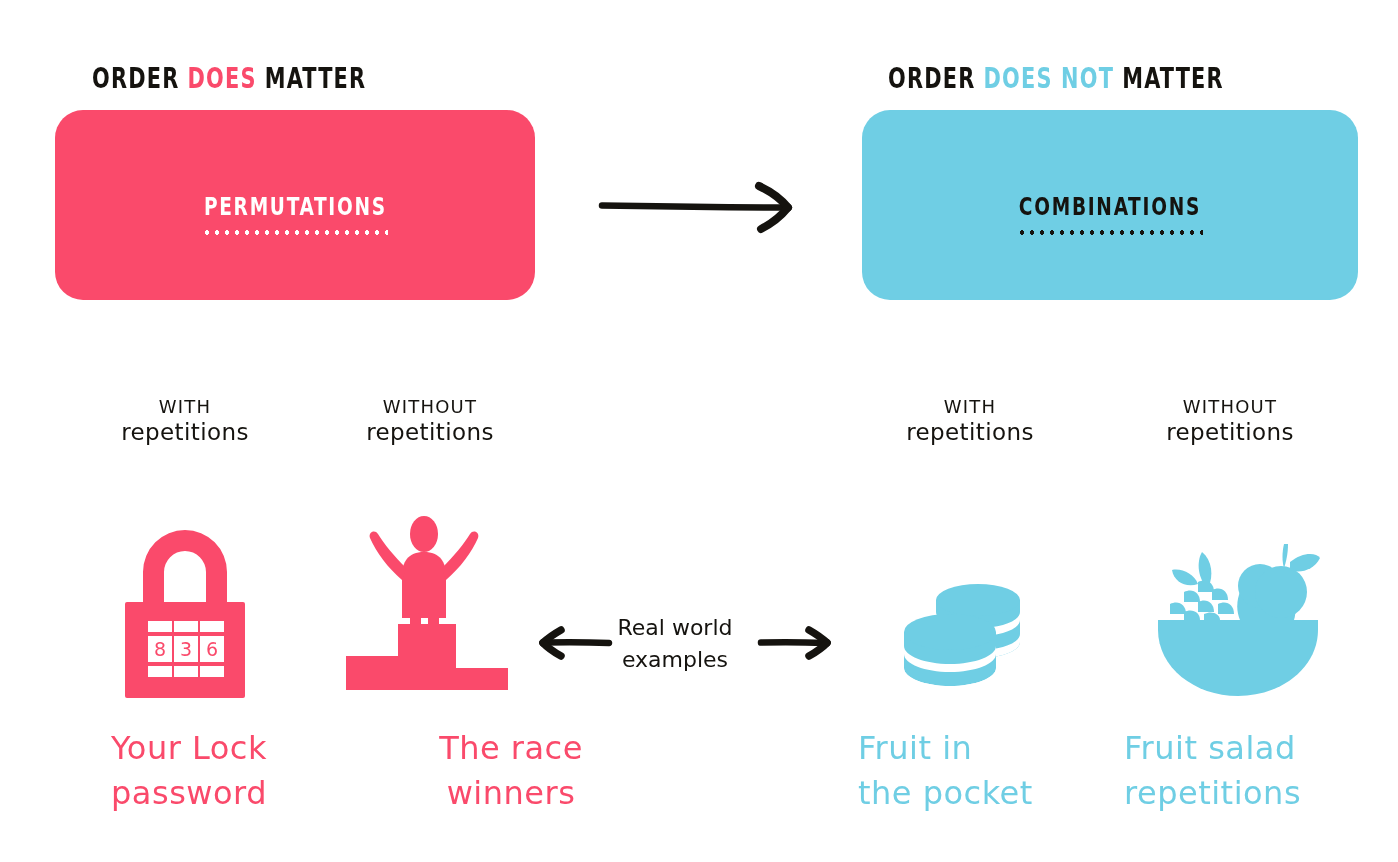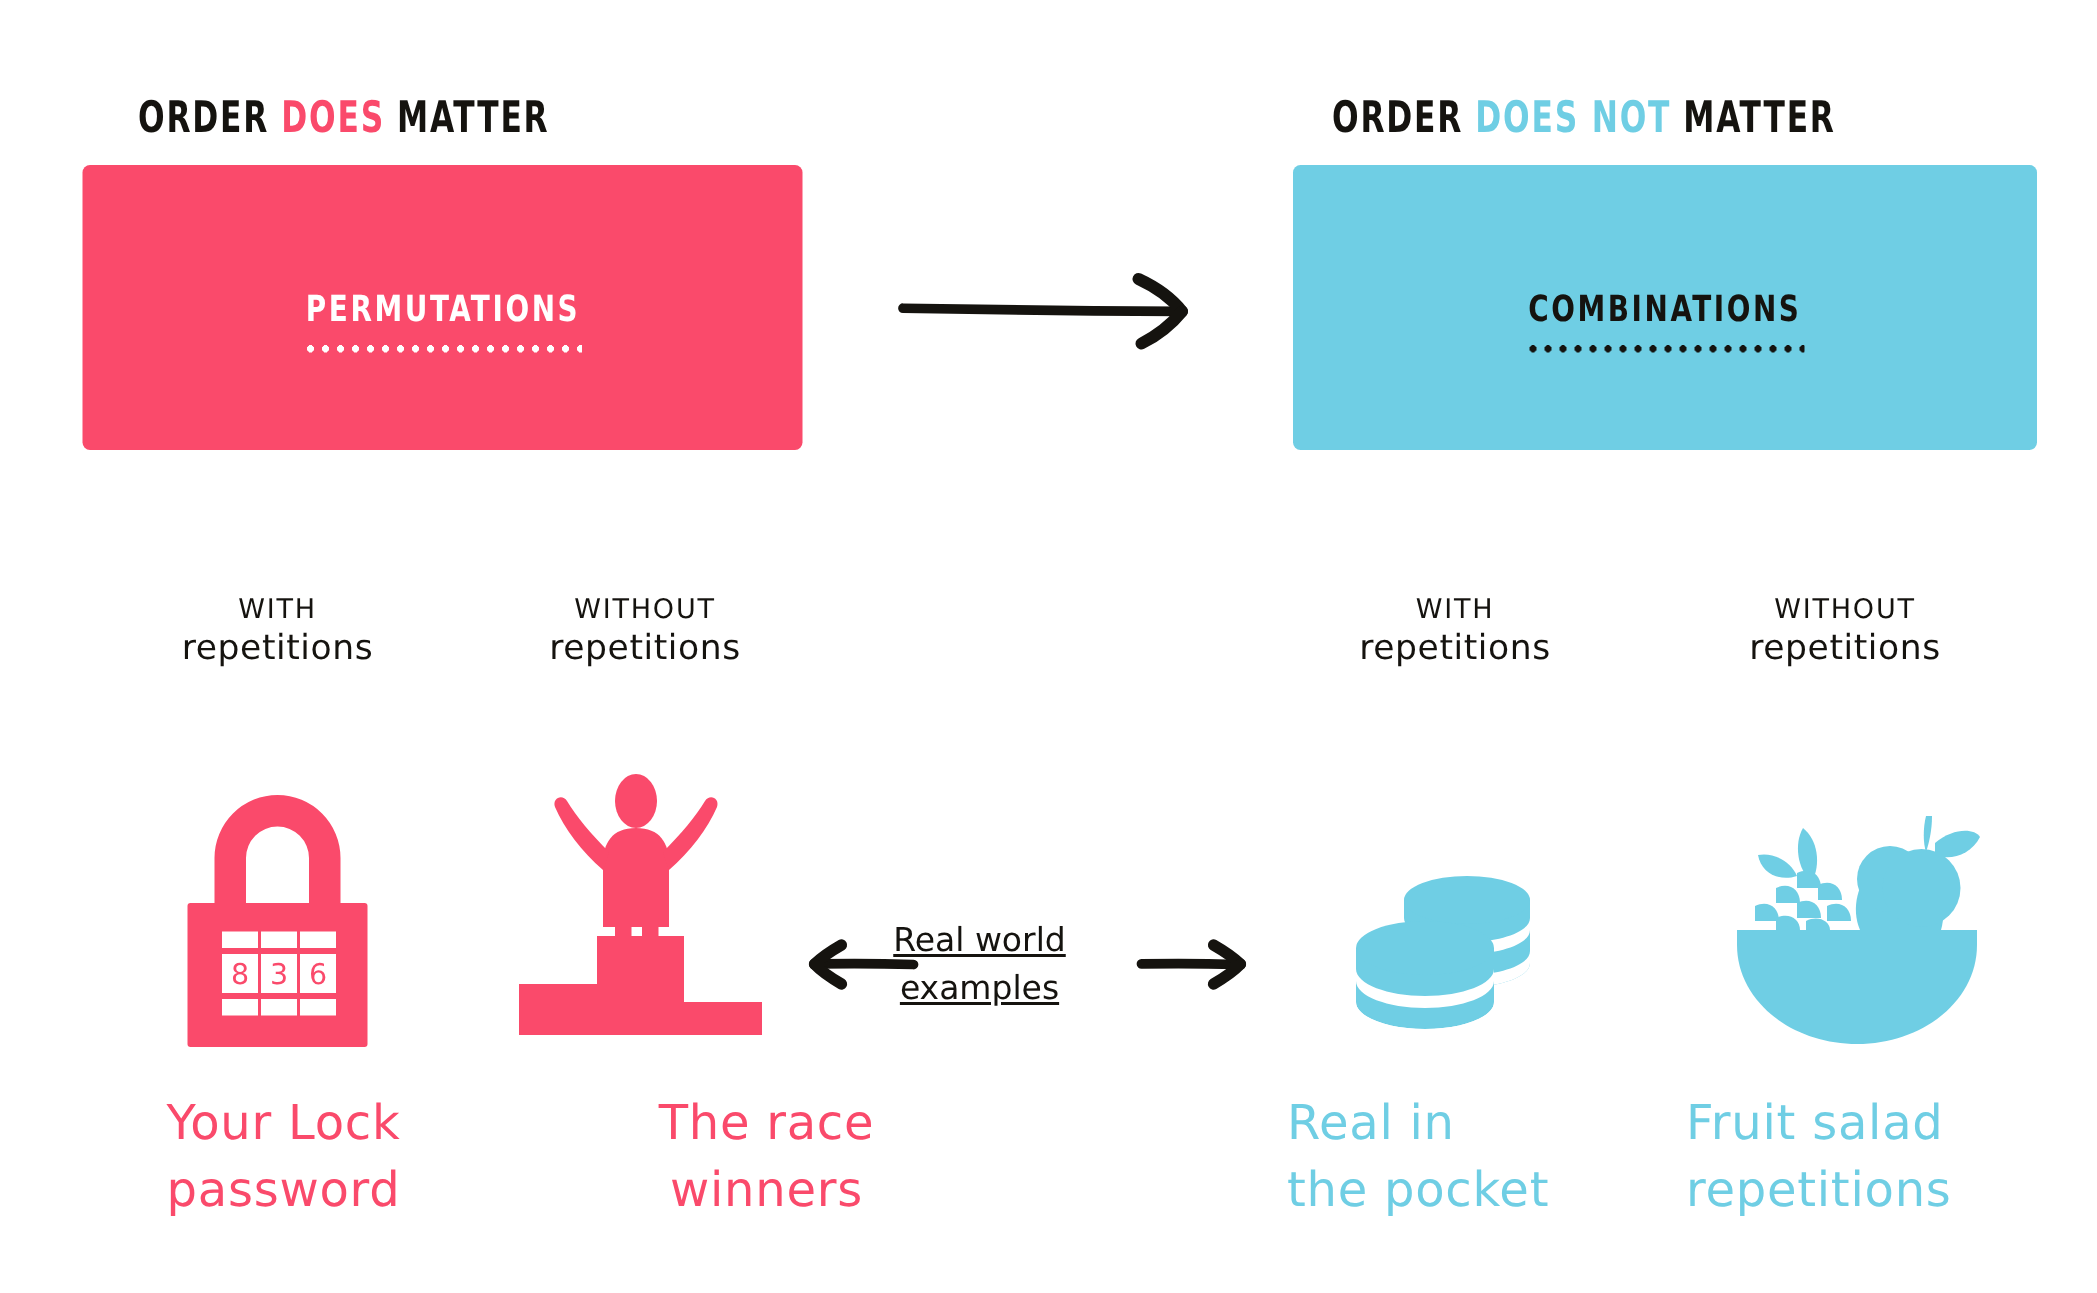--- a/index.html
+++ b/index.html
@@ -29,21 +29,21 @@
     white-space: nowrap;
     transform: scaleX(0.80);
     transform-origin: left center;
   }
   .top-header .hl-pink { color: #fa4a6b; }
   .top-header .hl-cyan { color: #6fcee4; }
   .top-header .sp { display: inline-block; width: 10px; }
 
   
   .big-box {
-    border-radius: 5px;
+    border-radius: 28px;
     display: flex;
     align-items: center;
     justify-content: center;
   }
   .box-pink { background: #fa4a6b; }
   .box-cyan { background: #6fcee4; }
 
   .box-title-wrap {
     display: flex;
     flex-direction: column;
@@ -217,21 +217,21 @@
 </div>
 
 <div class="abs" style="left:535px; top:627px; width:80px; height:32px;">
   <svg width="80" height="32" viewBox="0 0 80 32" aria-hidden="true">
     <path d="M74,16 C56,15.4 30,15.2 10,15.6" stroke="#15130f" stroke-width="6.5" fill="none" stroke-linecap="round"></path>
     <path d="M26,3 C19,7 12,12 8,15.8" stroke="#15130f" stroke-width="7.5" fill="none" stroke-linecap="round"></path>
     <path d="M8,15.8 C12,20 19,25 26,29" stroke="#15130f" stroke-width="7.5" fill="none" stroke-linecap="round"></path>
   </svg>
 </div>
 
-<div class="abs rw-text" style="left:585px; top:612px; width:136px;text-decoration:underline;">
+<div class="abs rw-text" style="left:607px; top:612px; width:136px;">
   <span class="ln">Real world</span>
   <span class="ln">examples</span>
 </div>
 
 <div class="abs" style="left:755px; top:627px; width:80px; height:32px;">
   <svg width="80" height="32" viewBox="0 0 80 32" aria-hidden="true">
     <path d="M6,15.6 C26,15.2 52,15.4 70,16" stroke="#15130f" stroke-width="6.5" fill="none" stroke-linecap="round"></path>
     <path d="M54,3 C61,7 68,12 72,15.8" stroke="#15130f" stroke-width="7.5" fill="none" stroke-linecap="round"></path>
     <path d="M72,15.8 C68,20 61,25 54,29" stroke="#15130f" stroke-width="7.5" fill="none" stroke-linecap="round"></path>
   </svg>
@@ -296,20 +296,20 @@
   <span class="ln">Your Lock</span>
   <span class="ln">password</span>
 </div>
 
 <div class="abs caption pink" style="left:344px; top:726px; width:250px;margin-left:42px;">
   <span class="ln">The race</span>
   <span class="ln">winners</span>
 </div>
 
 <div class="abs caption cyan" style="left:858px; top:726px; width:260px;">
-  <span class="ln">Real in</span>
+  <span class="ln">Fruit in</span>
   <span class="ln">the pocket</span>
 </div>
 
 <div class="abs caption cyan" style="left:1124px; top:726px; width:270px;">
   <span class="ln">Fruit salad</span>
   <span class="ln">repetitions</span>
 </div>
 
 </body></html>

